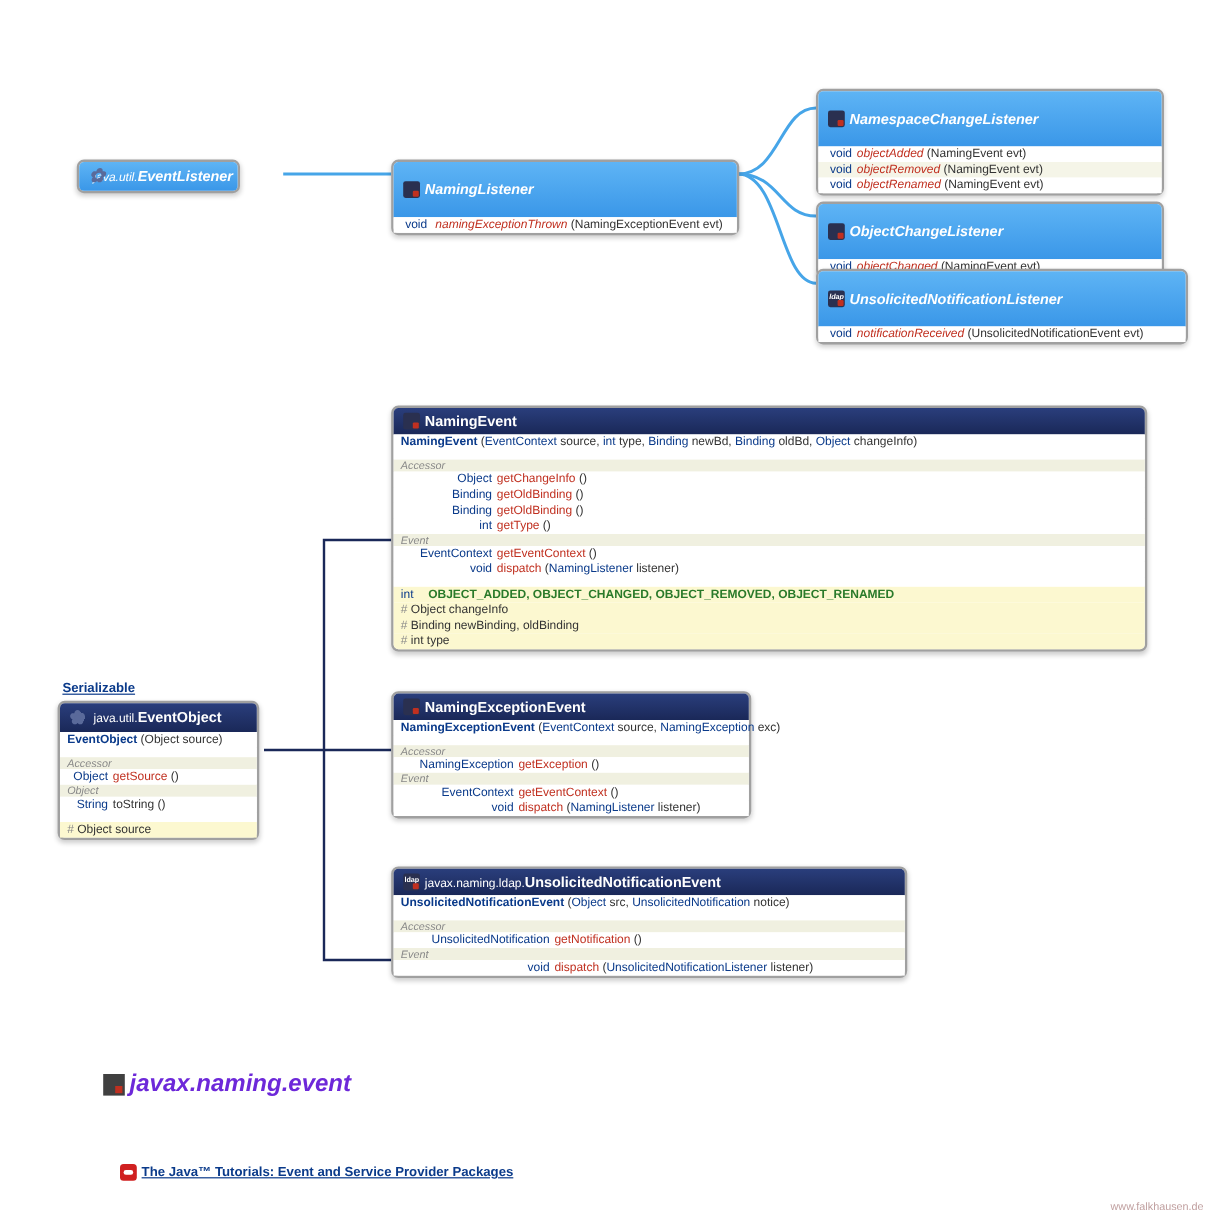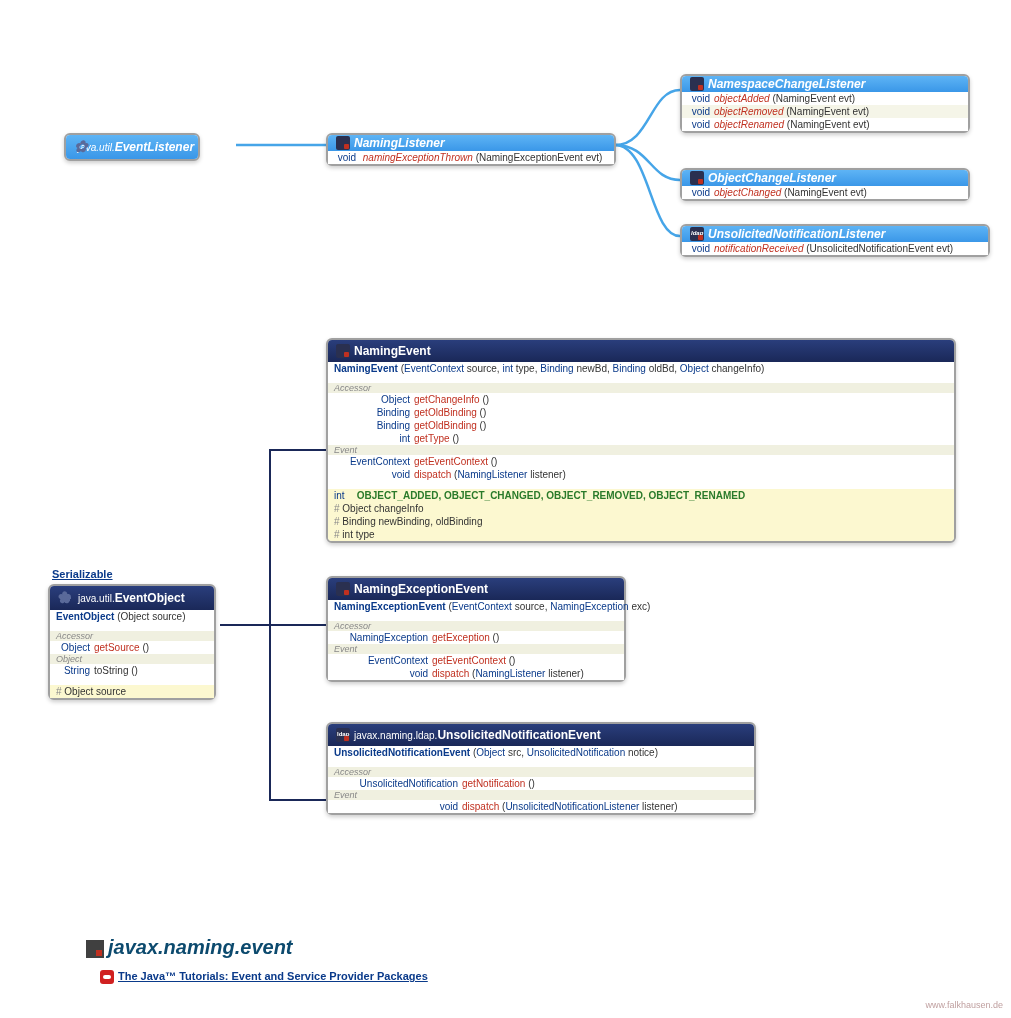--- a/index.html
+++ b/index.html
@@ -1,19 +1,19 @@
 <!DOCTYPE html>
 <html><head>
 <meta charset="utf-8">
 <style>
 *{box-sizing:border-box;margin:0;padding:0}
 body{font-family:Verdana,Arial,sans-serif;font-size:11px;background:#fff;width:1011px;height:1018px;position:relative}
 .diag{position:absolute}
 .iface{border:2px solid #a0a0a0;border-radius:6px;background:#fff;box-shadow:0 2px 4px rgba(0,0,0,.2)}
-.iface-hd{background:linear-gradient(#5eb4f5,#3a97e8);color:#fff;font-weight:bold;font-style:italic;padding:1px 8px;border-radius:4px 4px 0 0;display:flex;align-items:center;gap:4px;font-size:12px}
+.iface-hd{background:linear-gradient(#5eb4f5,#3a97e8);color:#fff;font-weight:bold;font-style:italic;padding:16px 8px;border-radius:4px 4px 0 0;display:flex;align-items:center;gap:4px;font-size:12px}
 .simple-hd{background:linear-gradient(#5eb4f5,#3a97e8);color:#fff;font-weight:bold;font-style:italic;padding:4px 8px;border-radius:4px;display:flex;align-items:center;gap:4px;font-size:12px}
 .cls{border:2px solid #a0a0a0;border-radius:6px;background:#fff;box-shadow:0 2px 4px rgba(0,0,0,.2)}
 .cls-hd{background:linear-gradient(#2a3e7c,#1a2858);color:#fff;font-weight:bold;padding:4px 8px;border-radius:4px 4px 0 0;display:flex;align-items:center;gap:4px;font-size:12px}
 .row{padding:1px 6px;background:#fff;font-size:10px;white-space:nowrap}
 .row.alt{background:#f5f5e8}
 .row.yel{background:#fcf8d0}
 .row.sec{background:#f0f0e0;color:#888;font-style:italic;font-size:9px;padding:0 6px}
 .ret{color:#0a3a8a;display:inline-block;text-align:right;min-width:80px;padding-right:4px}
 .mth{color:#c03020}
 .mth-g{color:#2a7a2a}
@@ -21,21 +21,21 @@
 .par{color:#0a3a8a}
 .txt{color:#333}
 .hash{color:#888}
 .link{color:#0a3a8a;text-decoration:underline;font-weight:bold}
 .ico{width:14px;height:14px;display:inline-block;background:#2a3050;border-radius:2px;position:relative}
 .ico::after{content:"";position:absolute;right:1px;bottom:1px;width:5px;height:5px;background:#c03020;border-radius:1px}
 .ico-ldap::before{content:"ldap";color:#fff;font-size:6px;position:absolute;left:1px;top:3px}
 .gear{width:16px;height:16px;display:inline-block;background:radial-gradient(circle,#5a6a9a 40%,transparent 41%);position:relative}
 .gear::before{content:"✿";color:#5a6a9a;font-size:16px;position:absolute;left:0;top:-2px}
 svg.lines{position:absolute;left:0;top:0;pointer-events:none}
-.footer-title{position:absolute;left:86px;top:936px;font-size:20px;font-weight:bold;font-style:italic;color:#0c4a6e}
+.footer-title{position:absolute;left:86px;top:892px;font-size:20px;font-weight:bold;font-style:italic;color:#6d28d9}
 .footer-ico{width:18px;height:18px;display:inline-block;background:#404040;margin-right:4px;vertical-align:middle;position:relative}
 .footer-ico::after{content:"";position:absolute;right:2px;bottom:2px;width:6px;height:6px;background:#c03020}
 .footer-link{position:absolute;left:100px;top:970px;font-size:11px}
 .red-ico{width:14px;height:14px;display:inline-block;background:#d02020;border-radius:3px;margin-right:4px;vertical-align:middle;position:relative}
 .red-ico::after{content:"";position:absolute;left:3px;top:5px;width:8px;height:4px;background:#fff;border-radius:2px}
 .credit{position:absolute;right:8px;bottom:8px;font-size:9px;color:#c0a0a0}
 </style>
 </head>
 <body>
 

